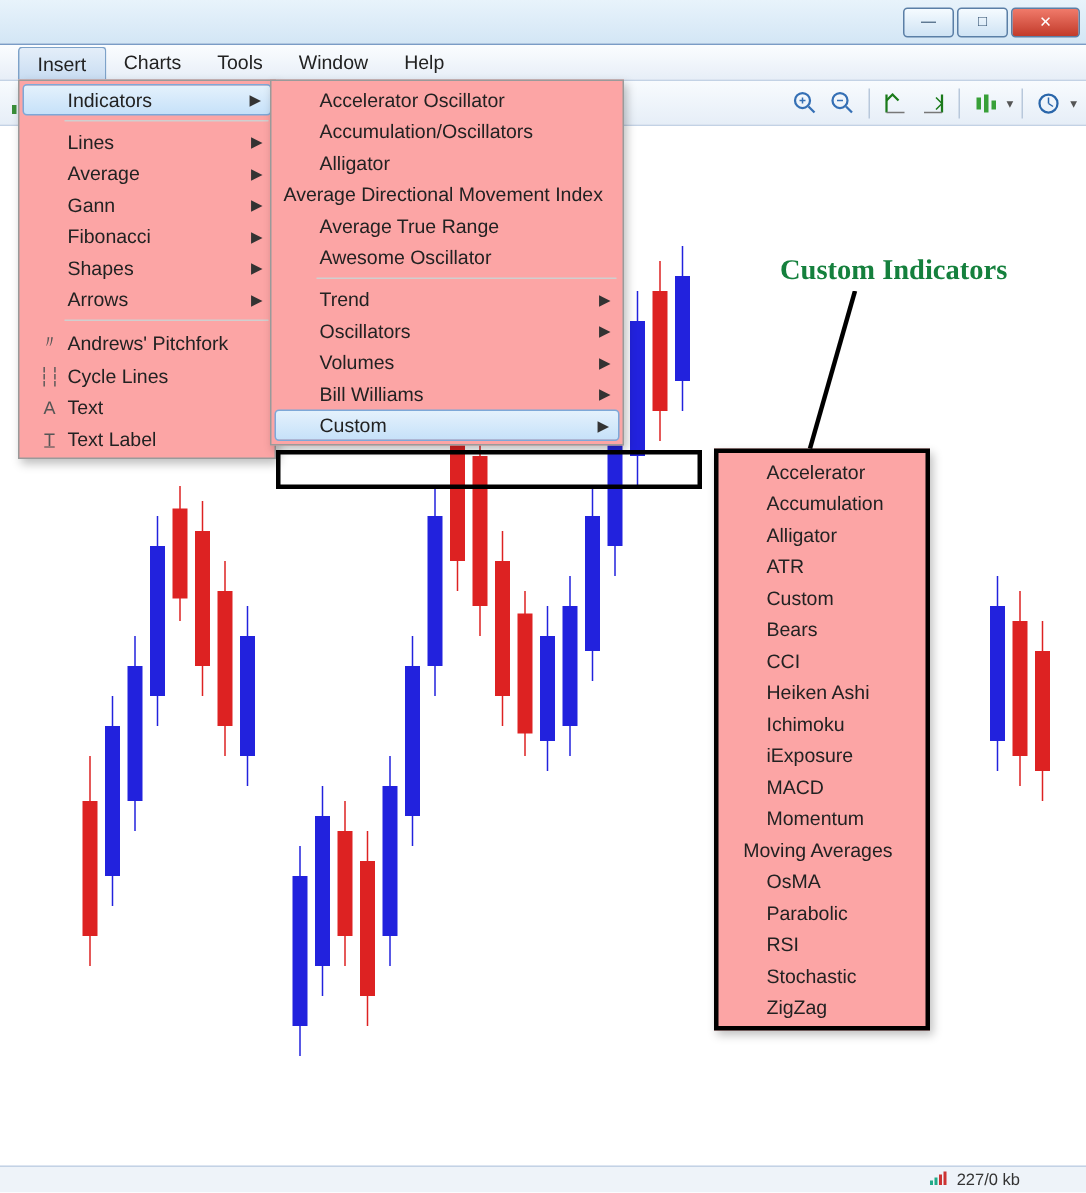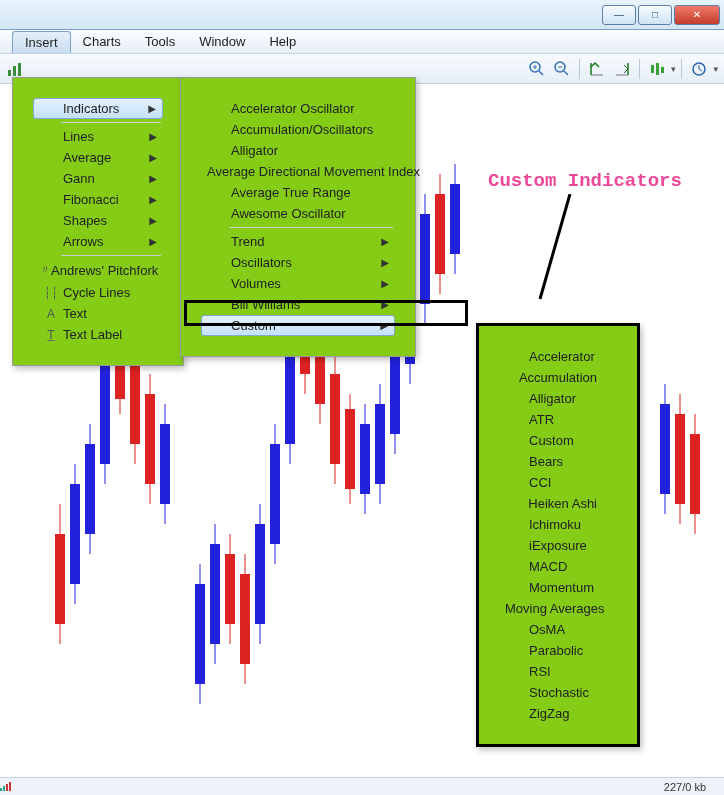--- a/index.html
+++ b/index.html
@@ -102,27 +102,26 @@
     border-radius: 3px;
     display: flex; align-items: center; justify-content: center;
     font-size: 14px;
   }
   .tool-icon svg { width: 16px; height: 16px; }
   .sep { width:1px; height:20px; background:#b8c8db; margin:0 3px; }
 
   
   .menu {
     position: absolute;
-    background: #84cc16;
+    background: #fca5a5;
     border: 1px solid #9a9a9a;
     box-shadow: 2px 3px 6px rgba(0,0,0,0.25);
     font-size: 13px;
     color: #222;
-    padding: 20px;
-    margin-top: 24px;
+    padding: 2px;
   }
   .menu-item {
     display: flex;
     align-items: center;
     padding: 3px 20px 3px 6px;
     white-space: nowrap;
     position: relative;
     min-height: 21px;
   }
   .menu-item .icon-slot {
@@ -139,46 +138,46 @@
     border: 1px solid #7da8d8;
     border-radius: 3px;
     padding: 2px 19px 2px 5px;
   }
   .menu-sep {
     height: 1px; background: #cfcfcf; margin: 3px 2px 3px 28px;
   }
 
   #insert-menu { top: 53px; left: 12px; width: 172px; }
   #indicators-submenu { top: 53px; left: 180px; width: 236px; }
-  #custom-submenu { top: 299px; left: 476px; width: 164px; border:3px solid #000; }
+  #custom-submenu { top: 299px; left: 476px; width: 144px; border:3px solid #000; }
 
   
   .chart-area {
     position: absolute;
     top: 84px; left: 0; right: 0; bottom: 18px;
     background: #fff;
     overflow: hidden;
   }
   .statusbar {
     position:absolute;
     bottom:0; left:0; right:0; height:18px;
     background:#eef3f9;
     border-top:1px solid #c3d2e5;
     font-size:11px; color:#333;
-    display:flex; align-items:center; justify-content:space-between;
-    padding-right:18px;
+    display:flex; align-items:center; justify-content:flex-end;
+    padding-right:44px;
   }
 
   .annotation {
     position: absolute;
-    top: 170px; left: 488px;
+    top: 170px; left: 520px;
     font-weight: 800;
     font-size: 19px;
-    color: #ec4899;
-    font-family: Liberation Mono, monospace;
+    color: #15803d;
+    font-family: Liberation Serif, serif;
   }
   .ann-line {
     position: absolute;
     top: 194px; left: 522px;
     width: 90px; height: 110px;
     pointer-events: none;
   }
   .thick-box {
     position: absolute;
     border: 3px solid #000;

